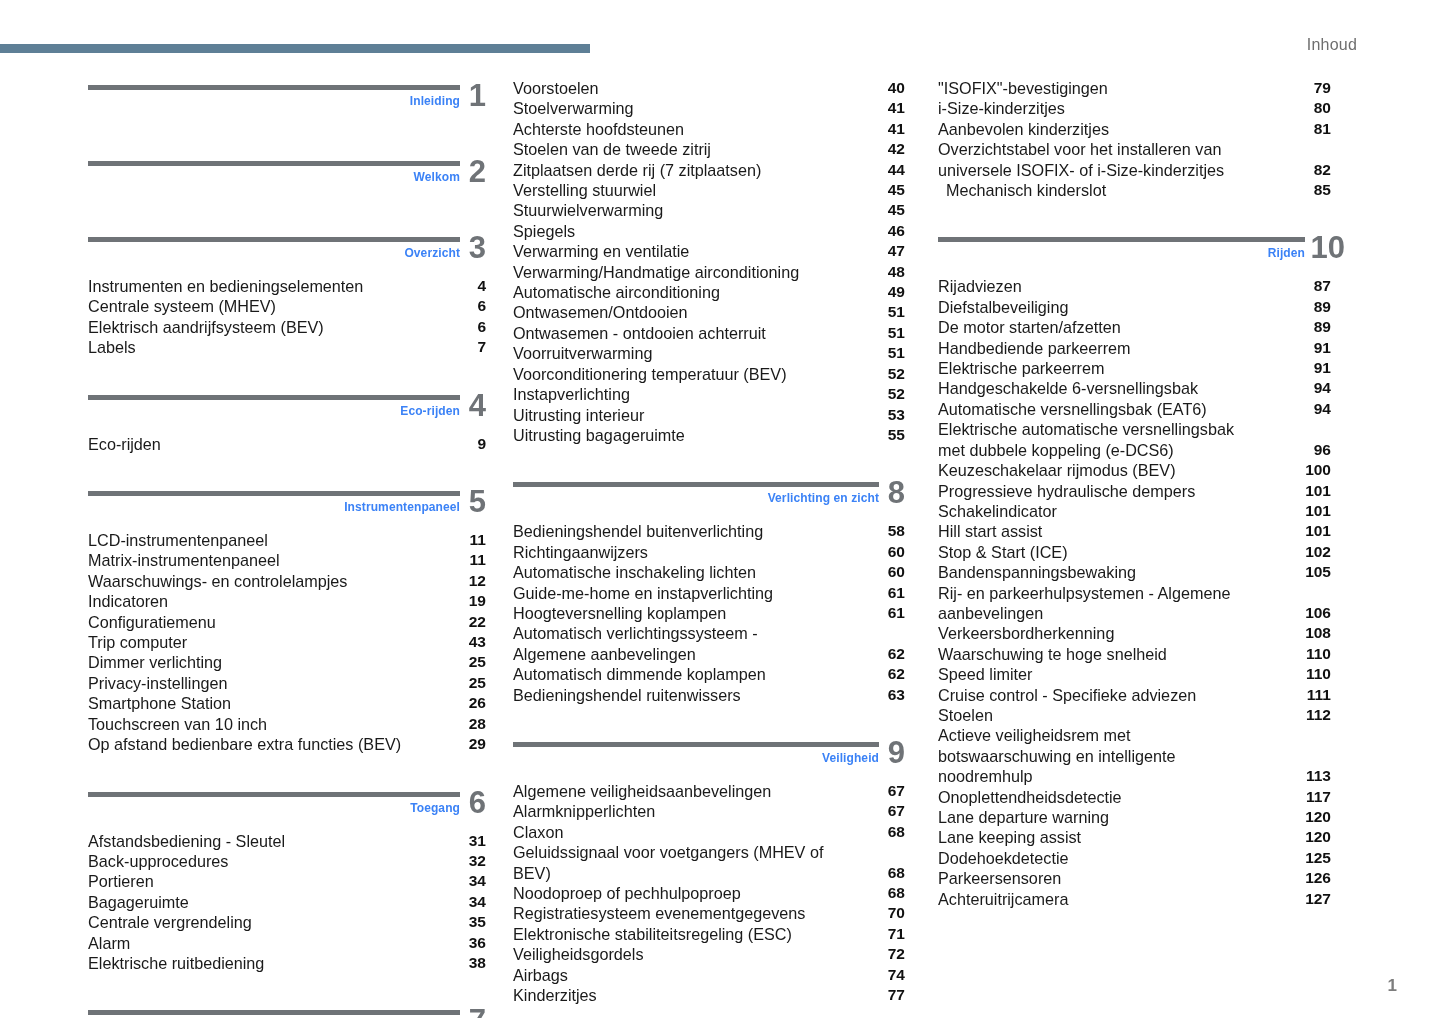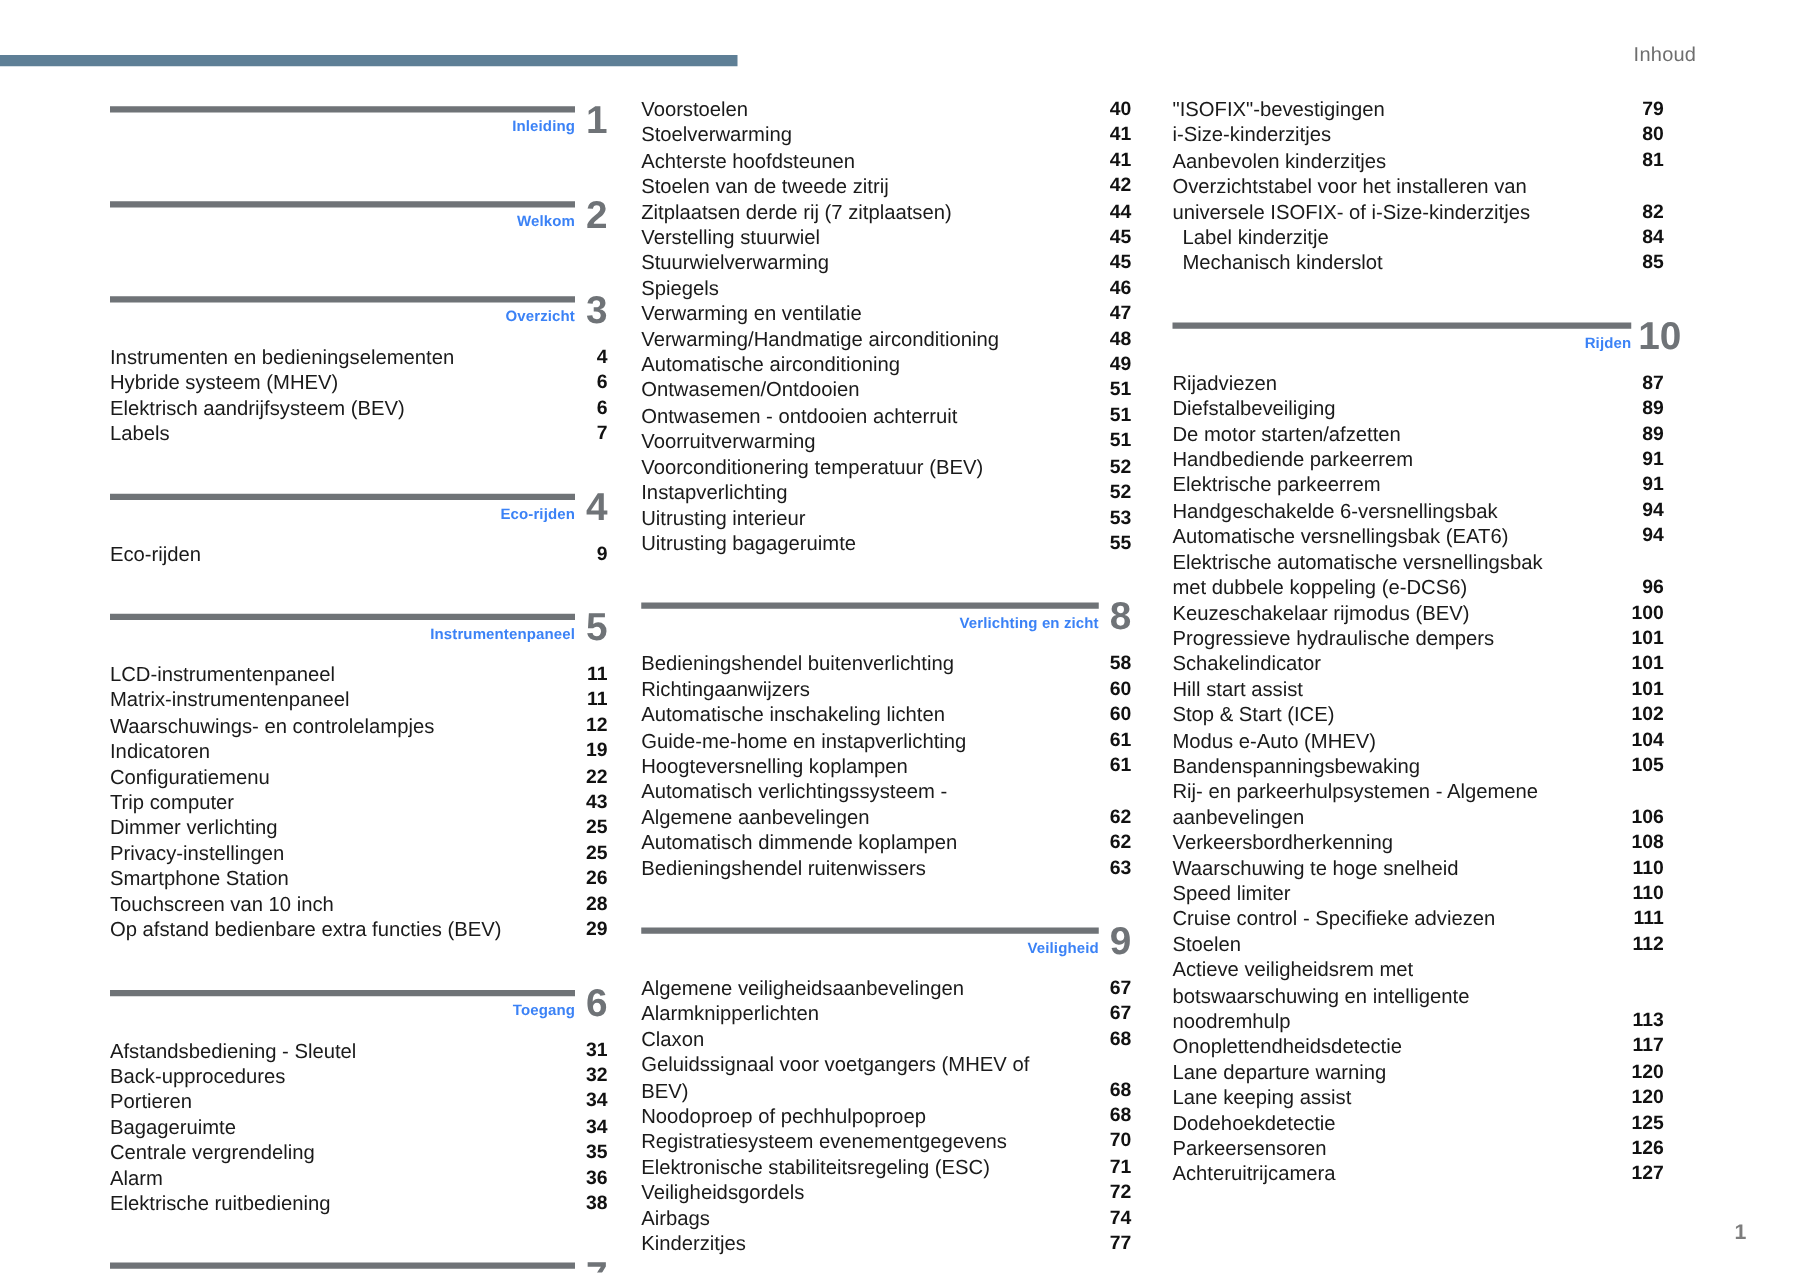--- a/index.html
+++ b/index.html
@@ -165,21 +165,21 @@
           <div class="chapter-rule"></div>
           <div class="chapter-title">Overzicht</div>
           <div class="chapter-num">3</div>
         </div>
         <div class="entries">
           <div class="entry">
             <span class="entry-label">Instrumenten en bedieningselementen</span>
             <span class="entry-page">4</span>
           </div>
           <div class="entry">
-            <span class="entry-label">Hybride systeem (MHEV)</span>
+            <span class="entry-label">Centrale systeem (MHEV)</span>
             <span class="entry-page">6</span>
           </div>
           <div class="entry">
             <span class="entry-label">Elektrisch aandrijfsysteem (BEV)</span>
             <span class="entry-page">6</span>
           </div>
           <div class="entry">
             <span class="entry-label">Labels</span>
             <span class="entry-page">7</span>
           </div>
@@ -485,24 +485,20 @@
           <div class="entry">
             <span class="entry-label">Aanbevolen kinderzitjes</span>
             <span class="entry-page">81</span>
           </div>
           <div class="entry">
             <span class="entry-label">Overzichtstabel voor het installeren van
 universele ISOFIX- of i-Size-kinderzitjes</span>
             <span class="entry-page">82</span>
           </div>
           <div class="entry">
-            <span class="entry-label indent">Label kinderzitje</span>
-            <span class="entry-page">84</span>
-          </div>
-          <div class="entry">
             <span class="entry-label indent">Mechanisch kinderslot</span>
             <span class="entry-page">85</span>
           </div>
         </div>
       </div>
       <div class="chapter">
         <div class="gap-md"></div>
         <div class="chapter-head">
           <div class="chapter-rule"></div>
           <div class="chapter-title">Rijden</div>
@@ -554,24 +550,20 @@
             <span class="entry-label">Schakelindicator</span>
             <span class="entry-page">101</span>
           </div>
           <div class="entry">
             <span class="entry-label">Hill start assist</span>
             <span class="entry-page">101</span>
           </div>
           <div class="entry">
             <span class="entry-label">Stop &amp; Start (ICE)</span>
             <span class="entry-page">102</span>
-          </div>
-          <div class="entry">
-            <span class="entry-label">Modus e-Auto (MHEV)</span>
-            <span class="entry-page">104</span>
           </div>
           <div class="entry">
             <span class="entry-label">Bandenspanningsbewaking</span>
             <span class="entry-page">105</span>
           </div>
           <div class="entry">
             <span class="entry-label">Rij- en parkeerhulpsystemen - Algemene
 aanbevelingen</span>
             <span class="entry-page">106</span>
           </div>

